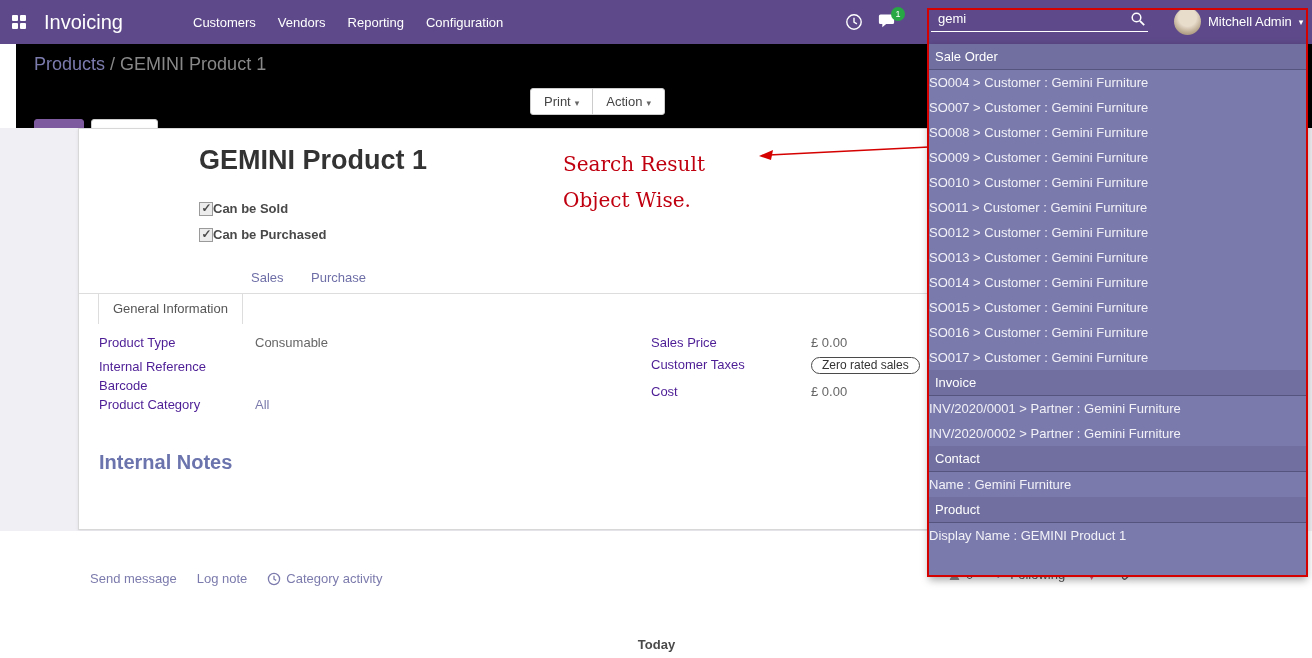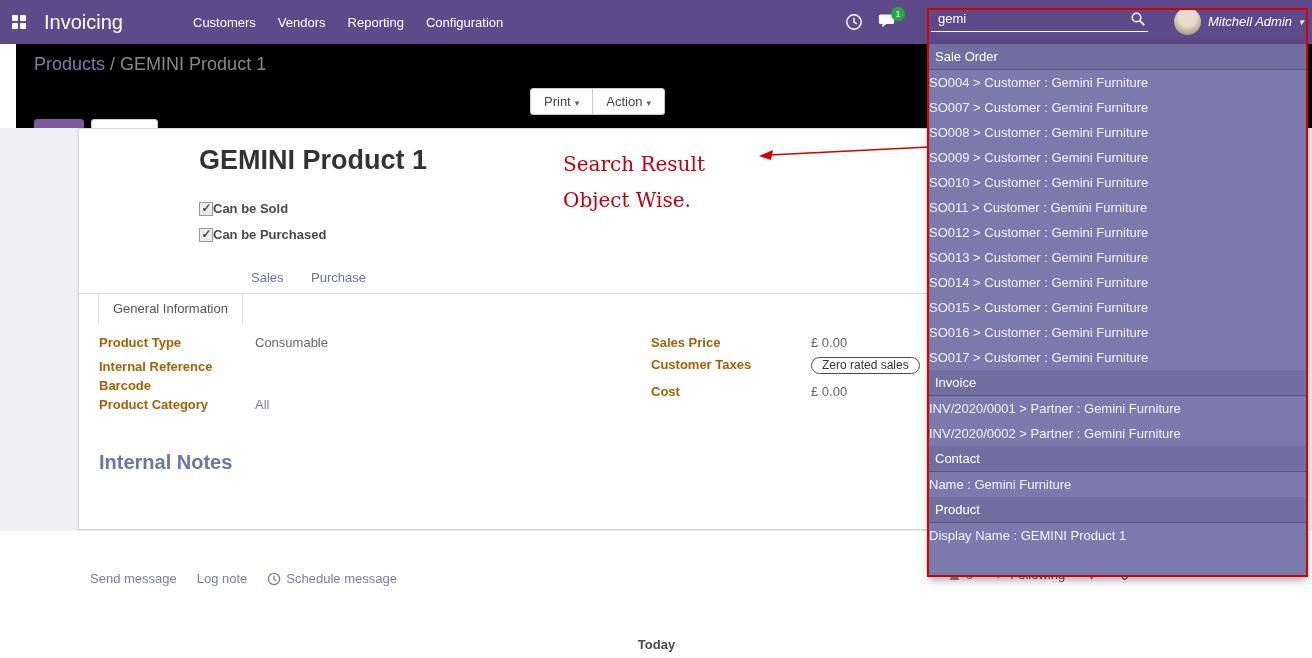--- a/index.html
+++ b/index.html
@@ -15,21 +15,21 @@
   .nav-menu { position:absolute; left:193px; top:0; height:44px; display:flex; gap:22px; align-items:center; font-size:13px; }
   .nav-menu span { cursor:pointer; }
   .systray-clock { position:absolute; left:845px; top:13px; }
   .systray-chat { position:absolute; left:878px; top:13px; }
   .chat-badge { position:absolute; left:13px; top:-6px; min-width:14px; height:14px; border-radius:8px;
                 background:#28a745; color:#fff; font-size:9px; line-height:14px; text-align:center; padding:0 3px; }
   .nav-search { position:absolute; left:931px; top:7px; width:217px; height:25px; border-bottom:1px solid #fff; }
   .nav-search input { background:transparent; border:0; outline:none; color:#fff; font-size:13px;
                       font-family:"Liberation Sans",sans-serif; width:185px; padding:4px 0 2px 7px; }
   .search-glass { position:absolute; right:2px; top:4px; }
-  .user-menu { position:absolute; left:1174px; top:8px; display:flex; align-items:center; gap:7px; cursor:pointer;font-style:italic; }
+  .user-menu { position:absolute; left:1174px; top:8px; display:flex; align-items:center; gap:7px; cursor:pointer; }
   .avatar { width:27px; height:27px; border-radius:50%;
             background:radial-gradient(circle at 50% 35%, #e8dccb 0 40%, #b9a88f 70%, #8d7c66 100%); }
   .user-name { font-size:13px; }
   .caret { font-size:9px; color:#fff; }
 
   
   .control-panel { position:absolute; top:44px; left:16px; width:1312px; height:84px; background:#000000; }
   .breadcrumb { position:absolute; left:18px; top:10px; font-size:18px; color:#888; }
   .breadcrumb .bc-parent { color:#7c7bad; cursor:pointer; }
   .btn-row { position:absolute; left:18px; top:44px; display:flex; gap:7px;margin-top:31px; }
@@ -53,21 +53,21 @@
   .checkbox.checked::after { content:"\2713"; position:absolute; left:1.5px; top:-2px; font-size:12px; color:#4a4a4a; font-weight:bold; }
 
   .tab-line { position:absolute; left:0; top:164px; width:1154px; height:1px; background:#ddd; }
   .tab-active { position:absolute; left:19px; top:134px; height:31px; line-height:29px; padding:0 14px;
                 background:#fff; border:1px solid #ddd; border-bottom:0; color:#555; font-size:13px; z-index:2; cursor:pointer;margin-top:30px; }
   .tab-link { position:absolute; top:134px; height:30px; line-height:30px; font-size:13px; color:#6f6fa8; cursor:pointer; }
   .tab-sales { left:172px; }
   .tab-purchase { left:232px; }
 
   .frow { position:absolute; font-size:13px; height:19px; line-height:17px; white-space:nowrap; }
-  .frow .flabel { display:inline-block; font-weight:bold; color:#a16207; }
+  .frow .flabel { display:inline-block; font-weight:normal; color:#4c1d95; }
   .fleft .flabel { width:156px; }
   .fright .flabel { width:160px; }
   .frow .fvalue { color:#666; }
   .frow .fvalue.link-value { color:#7c7bad; cursor:pointer; }
   .pill { display:inline-block; border:1px solid #4a4a4a; border-radius:10px; padding:0 10px;
           height:17px; line-height:15px; font-size:12px; color:#333; background:#fff; }
   .section-title { position:absolute; left:20px; top:322px; font-size:20px; font-weight:bold; color:#6b74ad; }
 
   
   .chatter { position:absolute; top:531px; left:0; width:1109px; height:127px; background:#fff;padding-left:12px; }
@@ -206,21 +206,21 @@
 
 <div class="chatter">
   <div class="chat-links">
     <span class="clink">Send message</span>
     <span class="clink">Log note</span>
     <span class="clink sched">
       <svg width="14" height="14" viewBox="0 0 14 14">
           <circle cx="7" cy="7" r="5.6" fill="none" stroke="#7c7bad" stroke-width="1.3"></circle>
           <path d="M7 3.8v3.4l2.2 1.2" fill="none" stroke="#7c7bad" stroke-width="1.3"></path>
         </svg>
-      <span>Schedule message</span>
+      <span>Category activity</span>
     </span>
   </div>
   <div class="follow-row">
     <span class="follow-item">
       <svg width="13" height="13" viewBox="0 0 14 14">
           <circle cx="7" cy="4.4" r="2.6" fill="#8a8a8a"></circle>
           <path d="M1.8 13c.5-3 2.6-4.5 5.2-4.5s4.7 1.5 5.2 4.5z" fill="#8a8a8a"></path>
         </svg>
       <span>0</span>
     </span>

